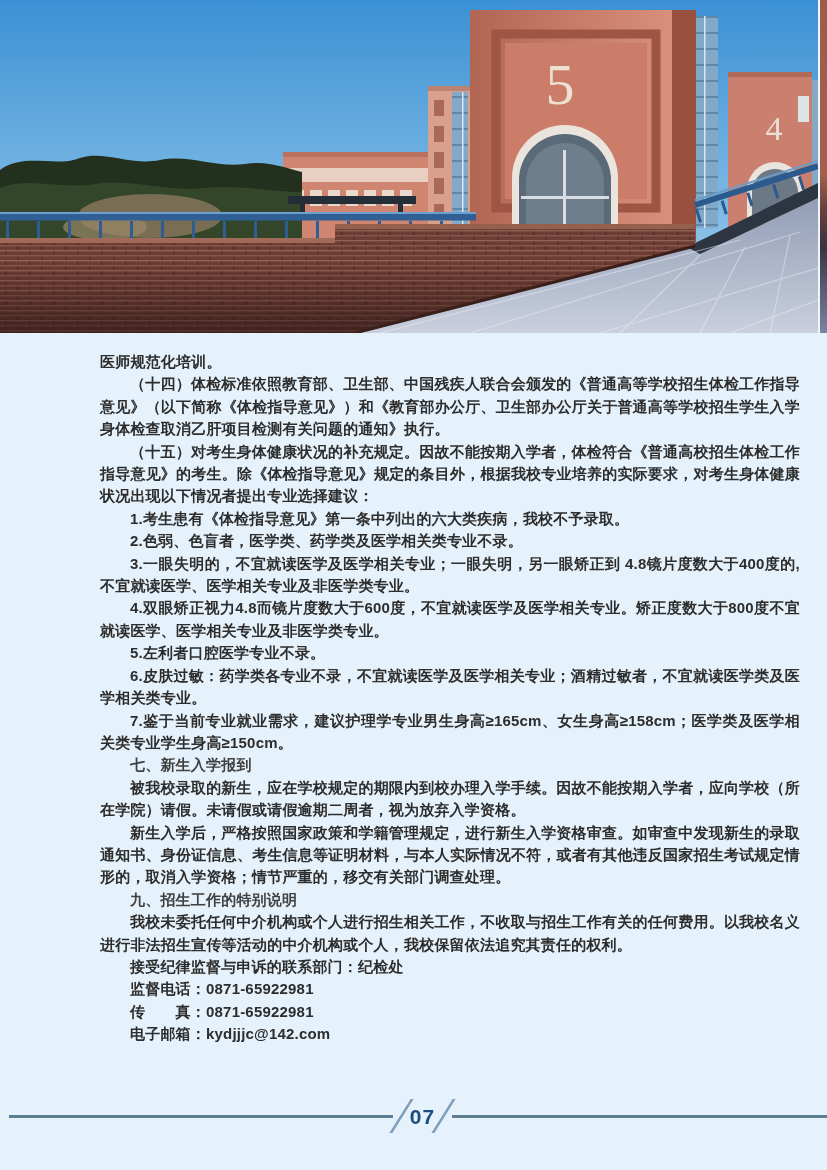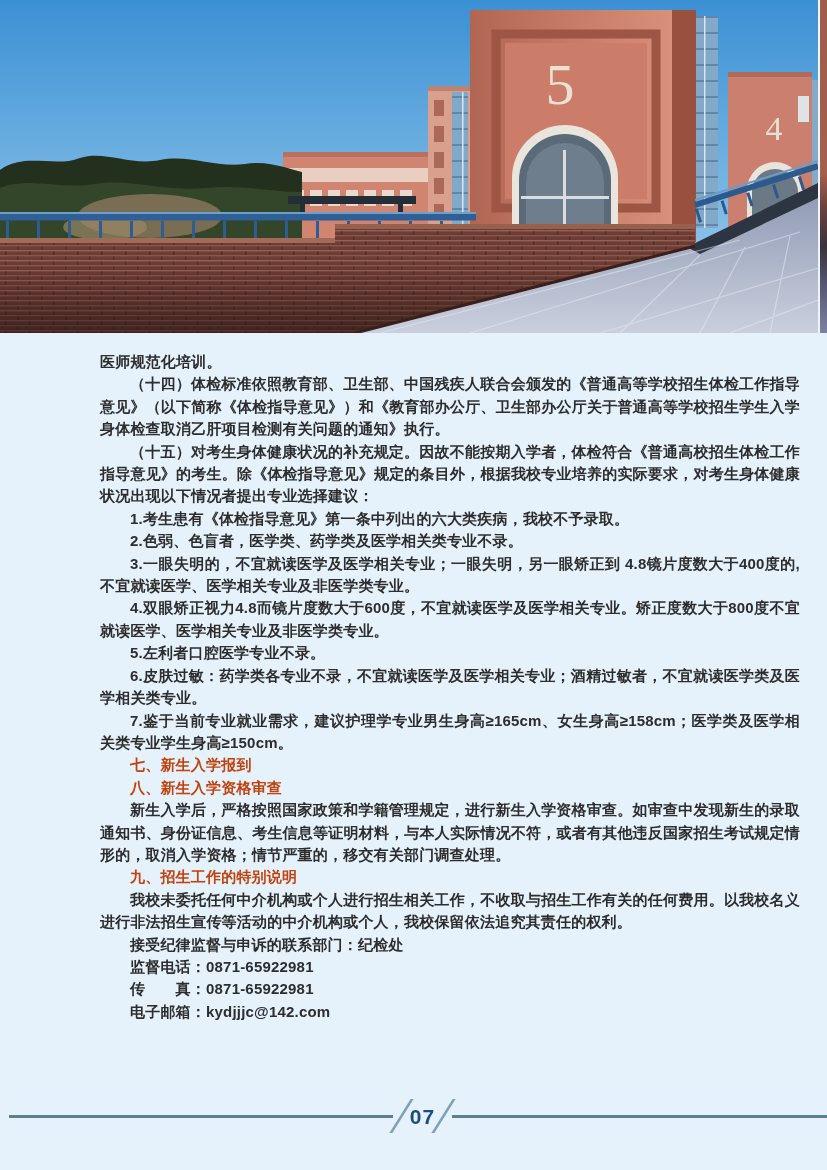--- a/index.html
+++ b/index.html
@@ -19,21 +19,21 @@
     background:linear-gradient(#9e5c4b 0%,#a5604d 52%,#6b4340 62%,#3a333e 74%,#55566e 85%,#7d82a2 100%);
   }
   
   .doc{
     position:absolute;left:64px;top:351px;width:700px;
     font-size:15px;line-height:22.4px;color:#2d2d2d;
     font-weight:600;letter-spacing:.2px;text-align:justify;margin-left:36px;
   }
   .doc p{margin:0;text-indent:2em;}
   .doc p.no-indent{text-indent:0;}
-  .doc .heading{color:#c2410c;font-weight:700;text-align:left;}
+  .doc .heading{color:#404040;font-weight:700;text-align:left;}
   .doc p.contact{text-align:left;}
   
   .footer{
     position:absolute;left:9px;top:1098px;width:827px;height:36px;
     display:flex;align-items:center;
   }
   .fline{flex:1;height:3px;background:#5d7f91;}
   .slash{width:3px;height:34px;background:#7fa0bc;transform:skewX(-32deg);margin:0 7px;}
   .pnum{color:#1c4b80;font-size:21px;font-weight:700;letter-spacing:1px;line-height:1;}
 </style>
@@ -193,21 +193,21 @@
     <p>（十四）体检标准依照教育部、卫生部、中国残疾人联合会颁发的《普通高等学校招生体检工作指导意见》（以下简称《体检指导意见》）和《教育部办公厅、卫生部办公厅关于普通高等学校招生学生入学身体检查取消乙肝项目检测有关问题的通知》执行。</p>
     <p>（十五）对考生身体健康状况的补充规定。因故不能按期入学者，体检符合《普通高校招生体检工作指导意见》的考生。除《体检指导意见》规定的条目外，根据我校专业培养的实际要求，对考生身体健康状况出现以下情况者提出专业选择建议：</p>
     <p>1.考生患有《体检指导意见》第一条中列出的六大类疾病，我校不予录取。</p>
     <p>2.色弱、色盲者，医学类、药学类及医学相关类专业不录。</p>
     <p>3.一眼失明的，不宜就读医学及医学相关专业；一眼失明，另一眼矫正到 4.8镜片度数大于400度的,不宜就读医学、医学相关专业及非医学类专业。</p>
     <p>4.双眼矫正视力4.8而镜片度数大于600度，不宜就读医学及医学相关专业。矫正度数大于800度不宜就读医学、医学相关专业及非医学类专业。</p>
     <p>5.左利者口腔医学专业不录。</p>
     <p>6.皮肤过敏：药学类各专业不录，不宜就读医学及医学相关专业；酒精过敏者，不宜就读医学类及医学相关类专业。</p>
     <p>7.鉴于当前专业就业需求，建议护理学专业男生身高≥165cm、女生身高≥158cm；医学类及医学相关类专业学生身高≥150cm。</p>
     <p class="heading">七、新生入学报到</p>
-    <p class="heading">八、新生入学资格审查</p>
+    <p>被我校录取的新生，应在学校规定的期限内到校办理入学手续。因故不能按期入学者，应向学校（所在学院）请假。未请假或请假逾期二周者，视为放弃入学资格。</p>
     <p>新生入学后，严格按照国家政策和学籍管理规定，进行新生入学资格审查。如审查中发现新生的录取通知书、身份证信息、考生信息等证明材料，与本人实际情况不符，或者有其他违反国家招生考试规定情形的，取消入学资格；情节严重的，移交有关部门调查处理。</p>
     <p class="heading">九、招生工作的特别说明</p>
     <p>我校未委托任何中介机构或个人进行招生相关工作，不收取与招生工作有关的任何费用。以我校名义进行非法招生宣传等活动的中介机构或个人，我校保留依法追究其责任的权利。</p>
     <p class="contact">接受纪律监督与申诉的联系部门：纪检处</p>
     <p class="contact">监督电话：0871-65922981</p>
     <p class="contact">传　　真：0871-65922981</p>
     <p class="contact">电子邮箱：kydjjjc@142.com</p>
   </div>
 
   <div class="footer">

